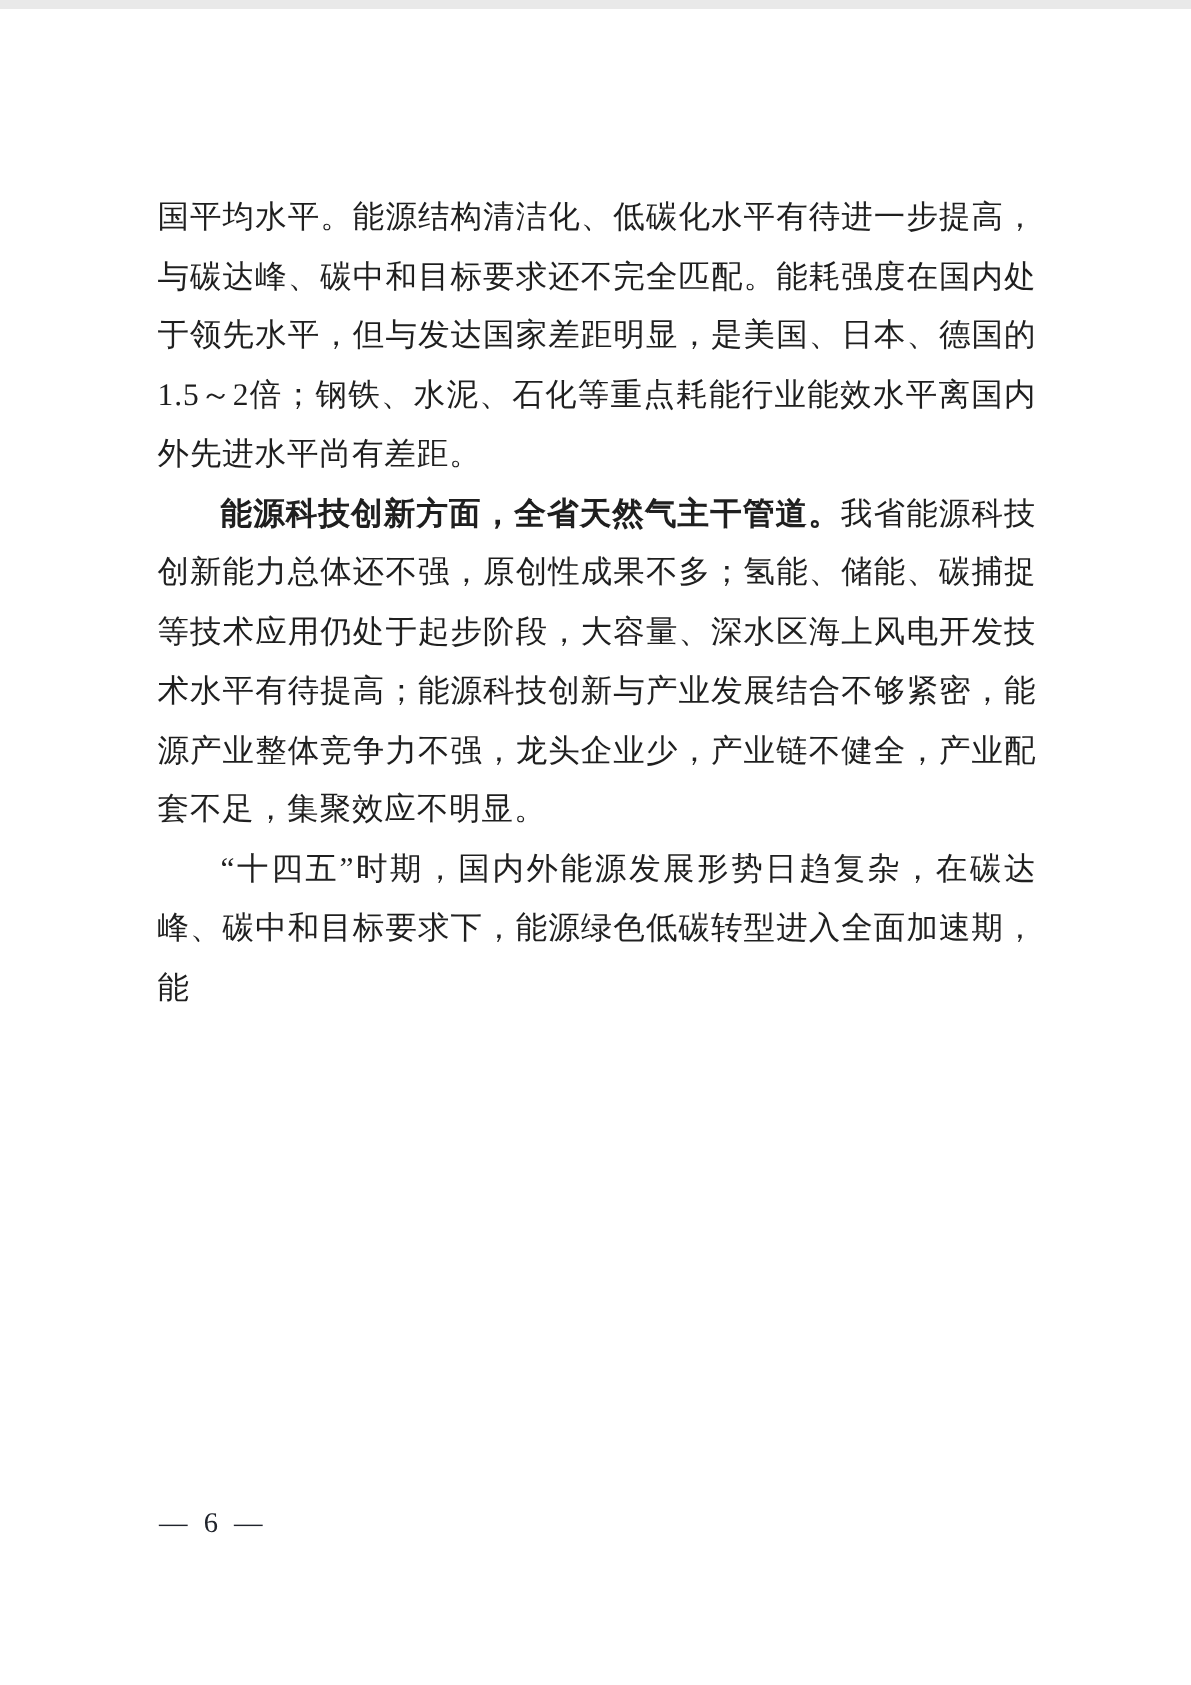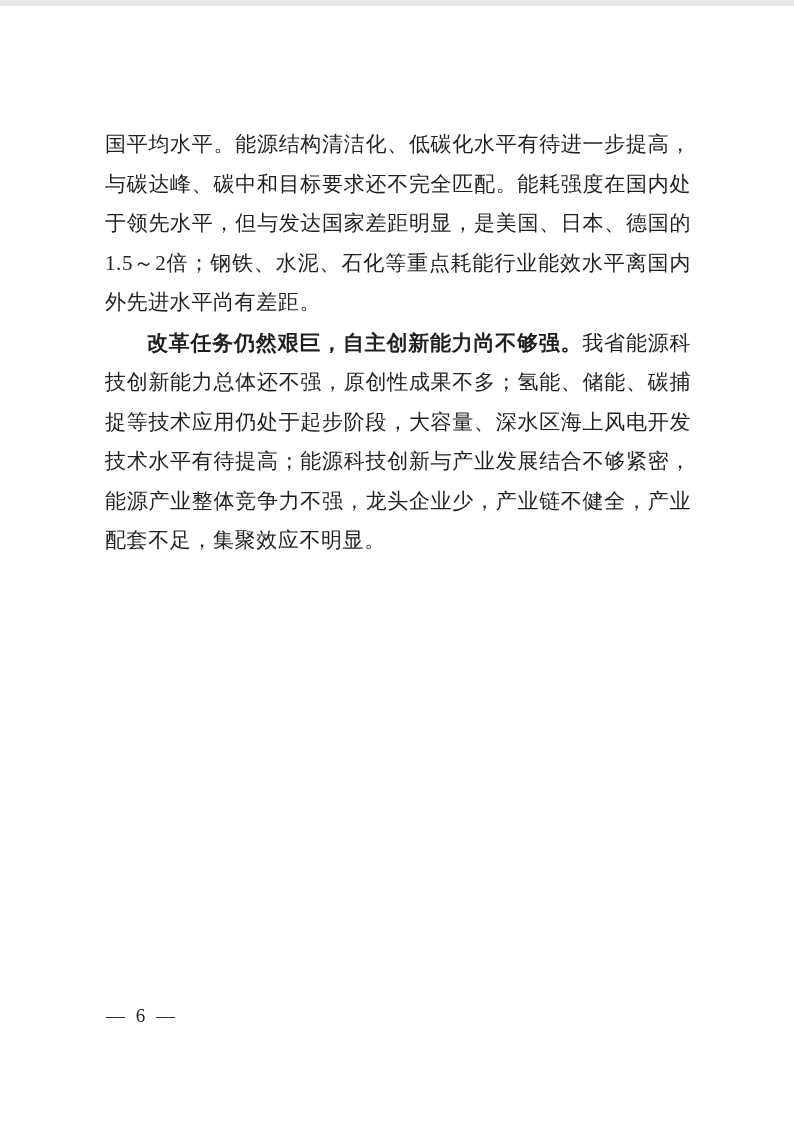--- a/index.html
+++ b/index.html
@@ -59,20 +59,21 @@
   }
 </style>
 </head>
 <body>
 
 <div class="page">
   <div class="content">
 
     <p class="body"><span>国平均水平。能源结构清洁化、低碳化水平有待进一步提高，与碳达峰、碳中和目标要求还不完全匹配。能耗强度在国内处于领先水平，但与发达国家差距明显，是美国、日本、德国的1.5～2倍；钢铁、水泥、石化等重点耗能行业能效水平离国内外先进水平尚有差距。</span></p>
 
-    <p class="body indent"><span class="lead">改革任务仍然艰巨，自主创新能力尚不够强。</span><span>我省能源科技创新能力总体还不强，原创性成果不多；氢能、储能、碳捕捉等技术应用仍处于起步阶段，大容量、深水区海上风电开发技术水平有待提高；能源科技创新与产业发展结合不够紧密，能源产业整体竞争力不强，龙头企业少，产业链不健全，产业配套不足，集聚效应不明显。</span></p>
+    <p class="body indent"><span class="lead">能源科技创新方面，全省天然气主干管道。</span><span>我省能源科技创新能力总体还不强，原创性成果不多；氢能、储能、碳捕捉等技术应用仍处于起步阶段，大容量、深水区海上风电开发技术水平有待提高；能源科技创新与产业发展结合不够紧密，能源产业整体竞争力不强，龙头企业少，产业链不健全，产业配套不足，集聚效应不明显。</span></p>
 
 
 
+    <p class="body indent"><span>“十四五”时期，国内外能源发展形势日趋复杂，在碳达峰、碳中和目标要求下，能源绿色低碳转型进入全面加速期，能</span></p>
   </div>
 
   <div class="footer">— 6 —</div>
 </div>
 
 </body></html>

